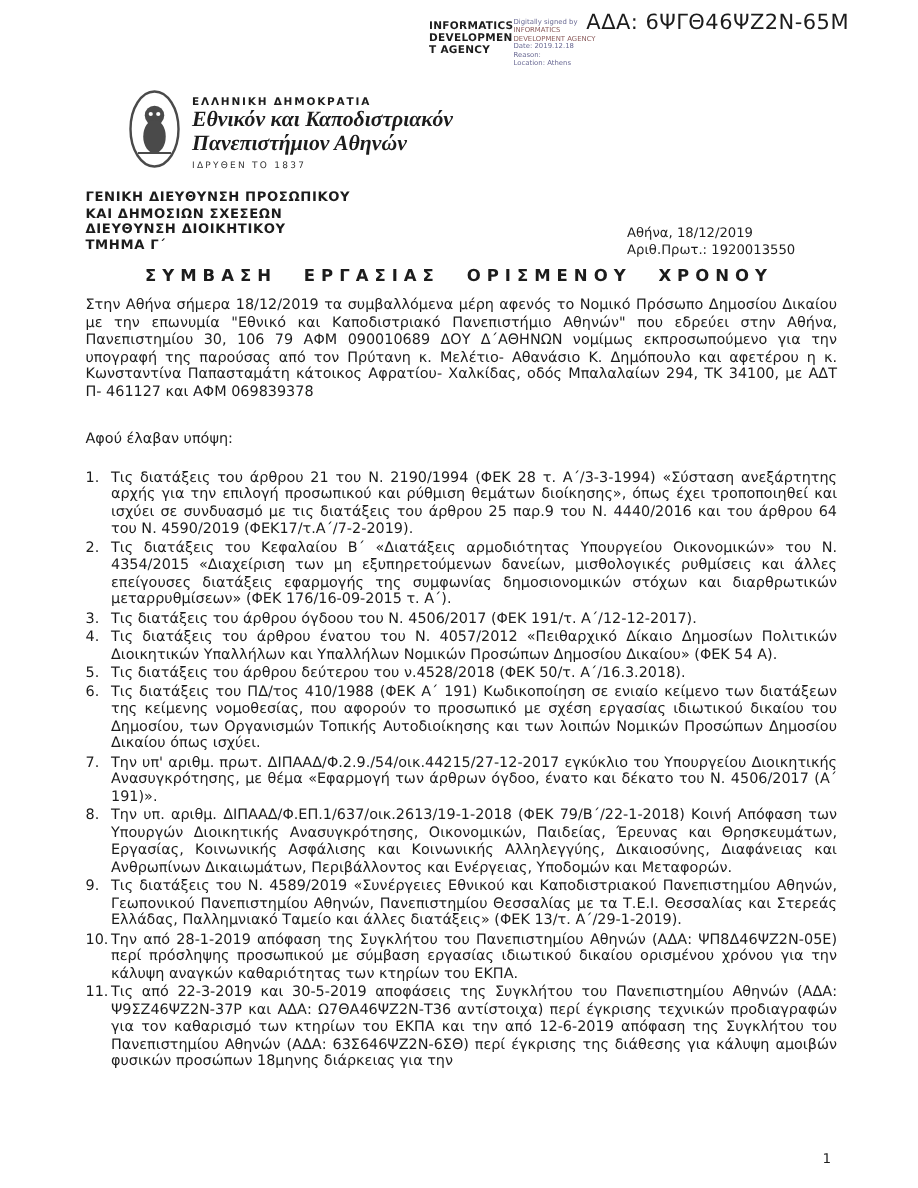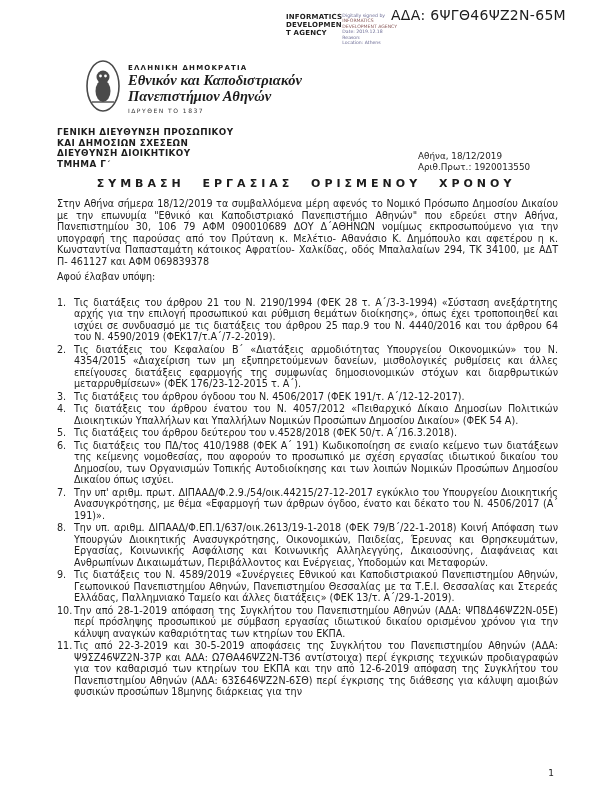--- a/index.html
+++ b/index.html
@@ -60,21 +60,21 @@
     font-size: 11px; font-weight: 600;
     letter-spacing: 4px; word-spacing: 10px;
   }
 
   
   .content {
     position: absolute; top: 198px; left: 57px; right: 54px;
     font-size: 9.6px; line-height: 11.5px; text-align: justify;
   }
   .intro { margin: 0; }
-  .considering { margin: 4px 0 14px 0; text-align: left; }
+  .considering { margin: 20px 0 14px 0; text-align: left; }
   .items { margin: 0; padding: 0; list-style: none; }
   .items li { display: flex; margin: 0 0 1px 0; }
   .items .num { flex: 0 0 17px; }
   .items .txt { flex: 1; text-align: justify; }
 
   .page-number {
     position: absolute; bottom: 14px; right: 58px;
     font-size: 9px;
   }
 </style>
@@ -135,21 +135,21 @@
   <div class="content">
     <p class="intro">Στην Αθήνα σήμερα 18/12/2019 τα συμβαλλόμενα μέρη αφενός το Νομικό  Πρόσωπο Δημοσίου Δικαίου με την επωνυμία "Εθνικό και Καποδιστριακό Πανεπιστήμιο Αθηνών" που εδρεύει στην Αθήνα, Πανεπιστημίου 30, 106 79 ΑΦΜ 090010689 ΔΟΥ Δ΄ΑΘΗΝΩΝ νομίμως εκπροσωπούμενο για την υπογραφή της παρούσας από τον Πρύτανη κ. Μελέτιο- Αθανάσιο Κ. Δημόπουλο και αφετέρου η κ. Κωνσταντίνα Παπασταμάτη κάτοικος Αφρατίου- Χαλκίδας, οδός Μπαλαλαίων 294,  ΤΚ 34100, με ΑΔΤ Π- 461127 και ΑΦΜ 069839378</p>
     <p class="considering">Αφού έλαβαν υπόψη:</p>
     <ol class="items">
       <li>
           <span class="num">1.</span>
           <span class="txt">Τις διατάξεις του άρθρου 21 του Ν. 2190/1994 (ΦΕΚ 28 τ. Α΄/3-3-1994) «Σύσταση ανεξάρτητης αρχής για την επιλογή προσωπικού και ρύθμιση θεμάτων διοίκησης», όπως έχει τροποποιηθεί και ισχύει σε συνδυασμό με τις διατάξεις του άρθρου 25 παρ.9 του Ν. 4440/2016 και του άρθρου 64 του Ν. 4590/2019 (ΦΕΚ17/τ.Α΄/7-2-2019).</span>
         </li>
       <li>
           <span class="num">2.</span>
-          <span class="txt">Τις διατάξεις του Κεφαλαίου Β΄ «Διατάξεις αρμοδιότητας Υπουργείου Οικονομικών» του Ν. 4354/2015 «Διαχείριση των μη εξυπηρετούμενων δανείων, μισθολογικές ρυθμίσεις και άλλες επείγουσες διατάξεις εφαρμογής της συμφωνίας δημοσιονομικών στόχων και διαρθρωτικών μεταρρυθμίσεων» (ΦΕΚ 176/23-12-2015 τ. Α΄).</span>
+          <span class="txt">Τις διατάξεις του Κεφαλαίου Β΄ «Διατάξεις αρμοδιότητας Υπουργείου Οικονομικών» του Ν. 4354/2015 «Διαχείριση των μη εξυπηρετούμενων δανείων, μισθολογικές ρυθμίσεις και άλλες επείγουσες διατάξεις εφαρμογής της συμφωνίας δημοσιονομικών στόχων και διαρθρωτικών μεταρρυθμίσεων» (ΦΕΚ 176/16-09-2015 τ. Α΄).</span>
         </li>
       <li>
           <span class="num">3.</span>
           <span class="txt">Τις διατάξεις του άρθρου όγδοου του Ν. 4506/2017 (ΦΕΚ 191/τ. Α΄/12-12-2017).</span>
         </li>
       <li>
           <span class="num">4.</span>
           <span class="txt">Τις διατάξεις του άρθρου ένατου του Ν. 4057/2012 «Πειθαρχικό Δίκαιο Δημοσίων Πολιτικών Διοικητικών Υπαλλήλων και Υπαλλήλων Νομικών Προσώπων Δημοσίου Δικαίου» (ΦΕΚ 54 Α).</span>
         </li>
       <li>

